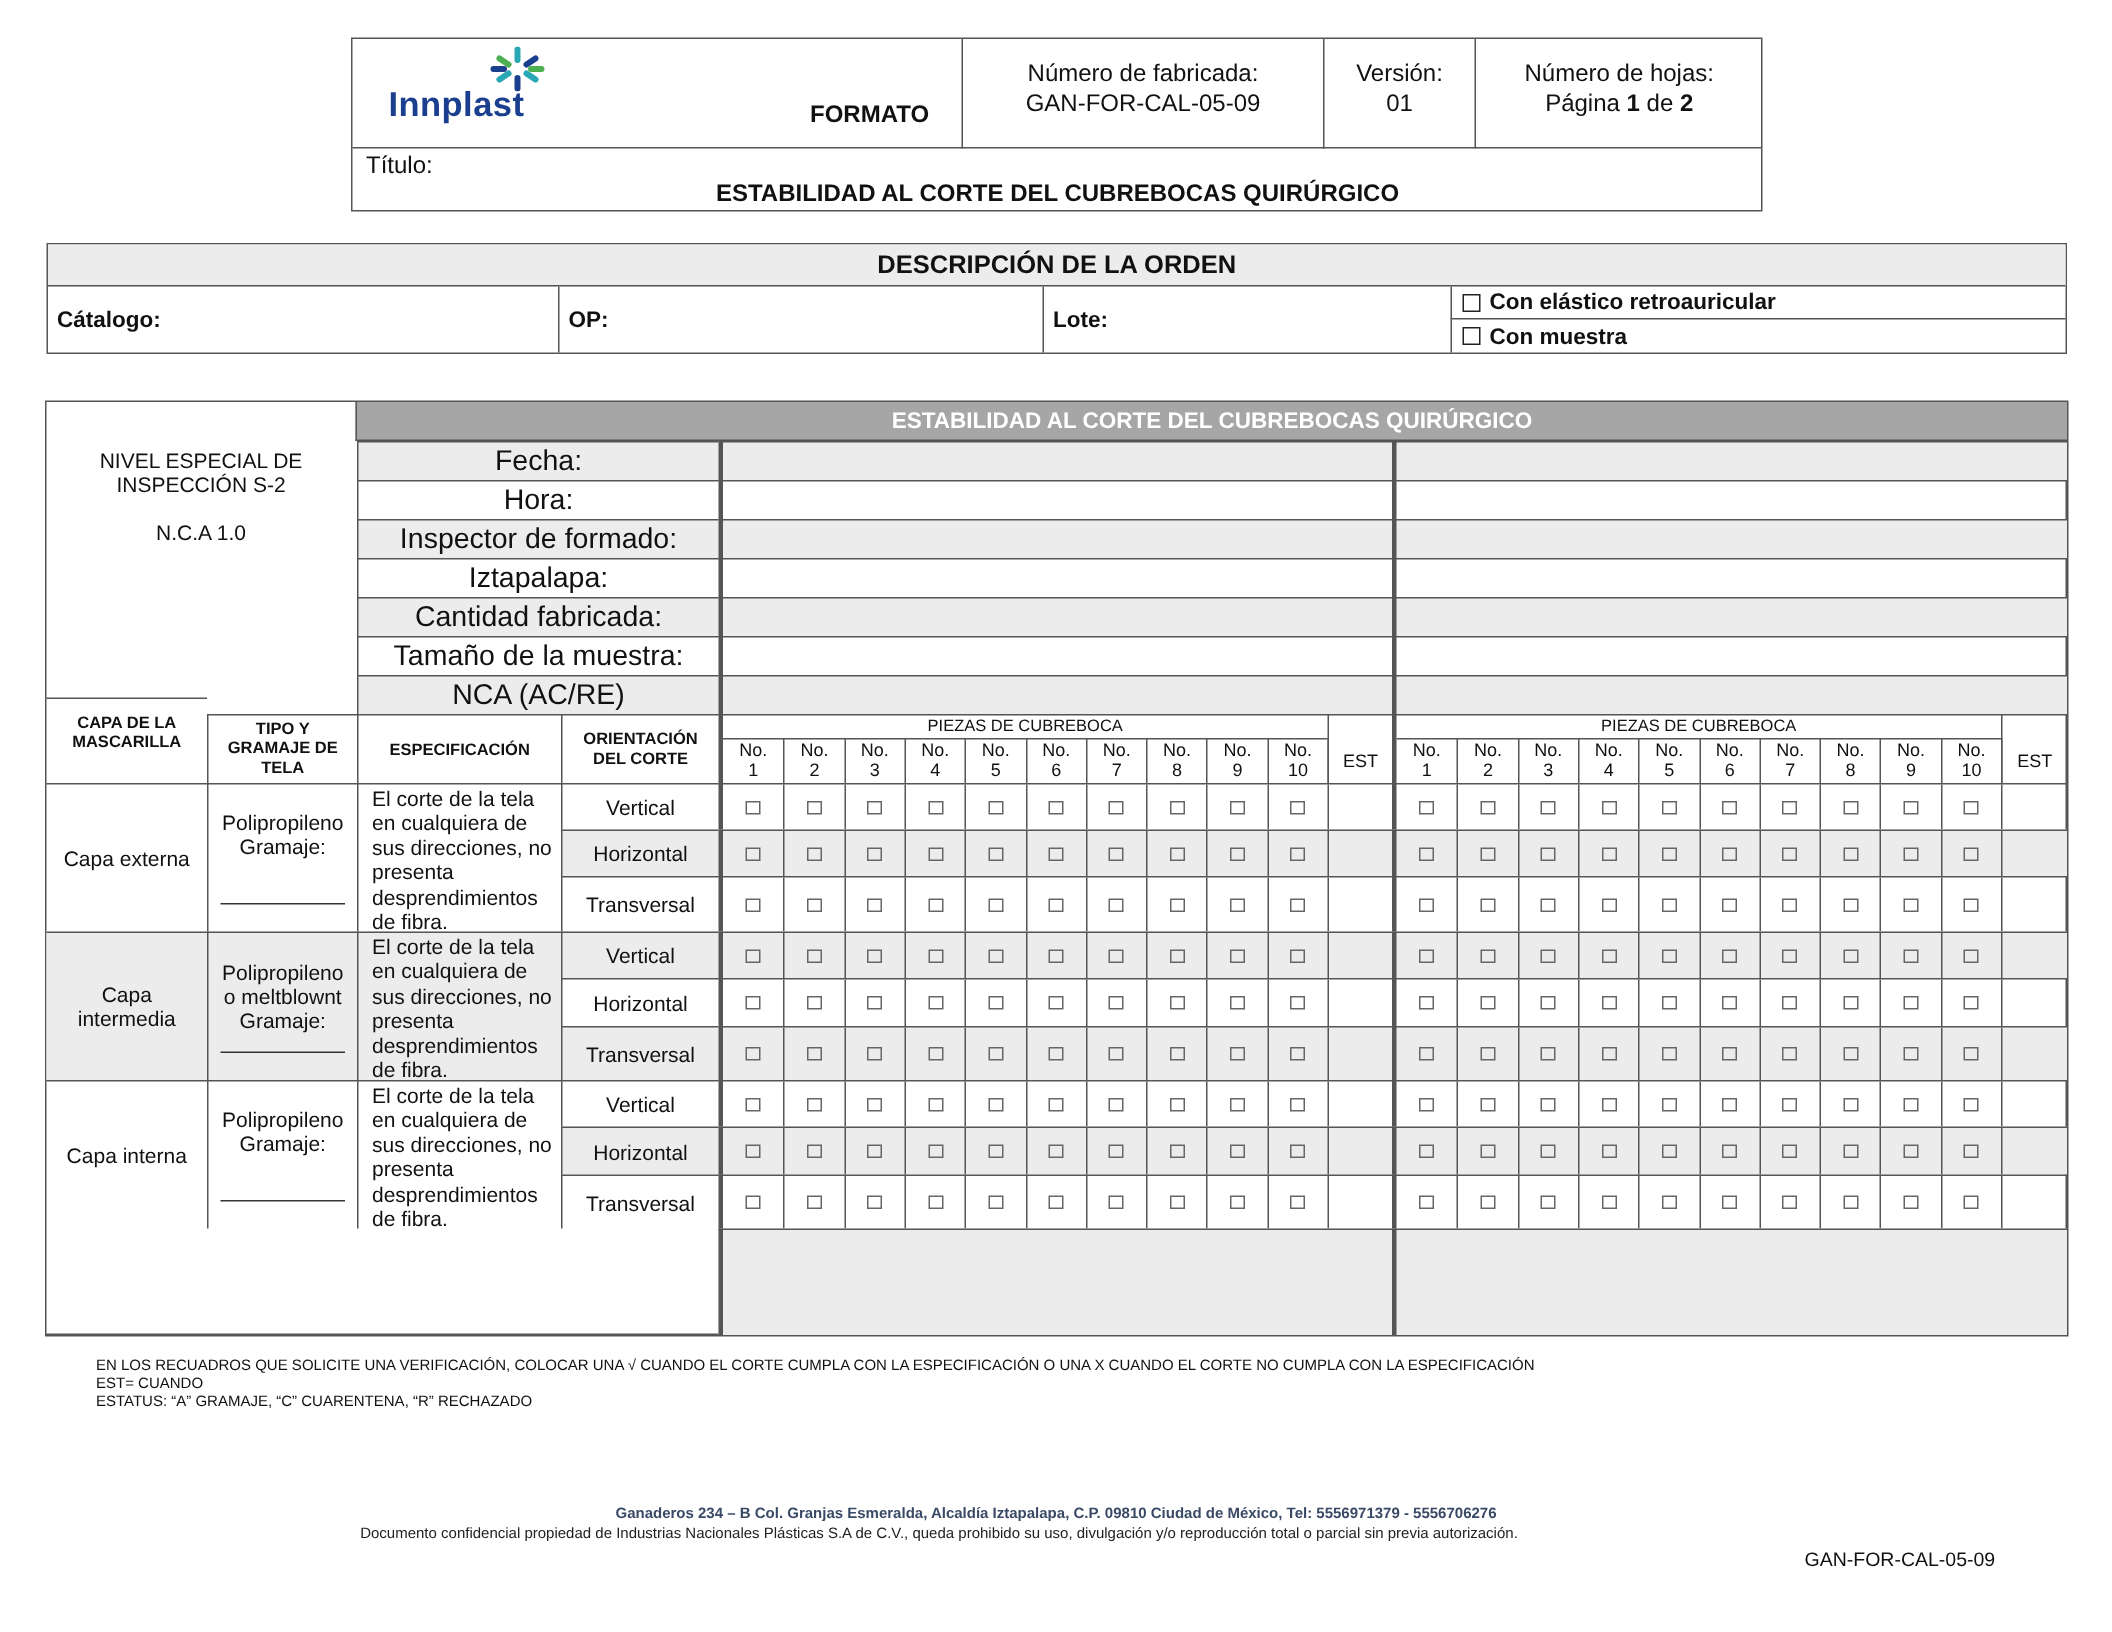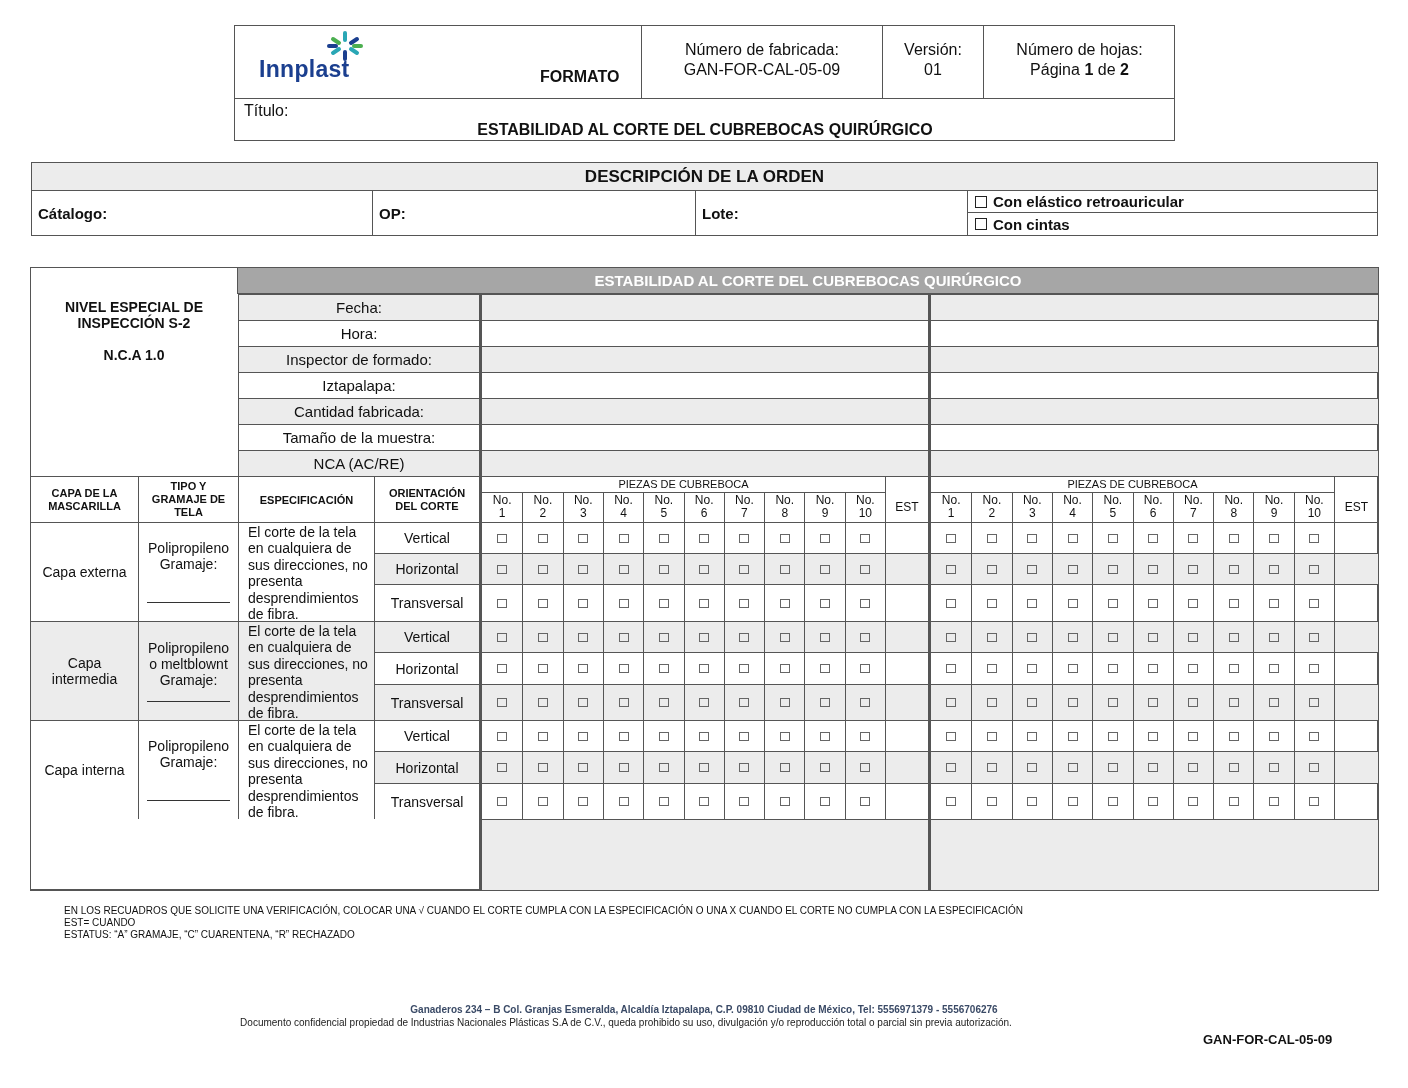--- a/index.html
+++ b/index.html
@@ -3,21 +3,21 @@
 <meta charset="utf-8">
 <style>
   * { box-sizing: border-box; margin: 0; padding: 0; }
   html, body { width: 1408px; height: 1088px; background: #ffffff; overflow: hidden; }
   body { position: relative; font-family: "Liberation Sans", sans-serif; color: #111; }
   .abs { position: absolute; }
   .cell { position: absolute; display: flex; align-items: center; justify-content: center; text-align: center; }
   .grey { background: #ececec; }
   .bl { border-left: 1px solid #555; }
   .bt { border-top: 1px solid #555; }
-  .bold { font-weight: bold; }
+  .bold { font-weight: normal; }
   .chk { display: inline-block; width: 10px; height: 9px; border: 1px solid #666; background: transparent; }
 
   
   #hdr { left: 234px; top: 25px; width: 941px; height: 116px; border: 1px solid #555; }
   #hdr .r1 { position: absolute; left: 0; top: 0; width: 100%; height: 73px; border-bottom: 1px solid #555; }
   #hdr .logo-cell { position: absolute; left: 0; top: 0; width: 406px; height: 73px; }
   #hdr .formato { position: absolute; left: 305px; top: 42px; font-size: 16px; font-weight: bold; }
   #hdr .c2 { position: absolute; left: 406px; top: 0; width: 241px; height: 73px; border-left: 1px solid #555; display:flex; flex-direction:column; align-items:center; justify-content:center; font-size: 16px; line-height: 20px; padding-bottom: 6px; }
   #hdr .c3 { position: absolute; left: 647px; top: 0; width: 101px; height: 73px; border-left: 1px solid #555; display:flex; flex-direction:column; align-items:center; justify-content:center; font-size: 16px; line-height: 20px; padding-bottom: 6px; }
   #hdr .c4 { position: absolute; left: 748px; top: 0; width: 192px; height: 73px; border-left: 1px solid #555; display:flex; flex-direction:column; align-items:center; justify-content:center; font-size: 16px; line-height: 20px; padding-bottom: 6px; }
@@ -28,21 +28,21 @@
   #orden { left: 31px; top: 162px; width: 1347px; height: 74px; border: 1px solid #555; }
   #orden .title { position: absolute; left: 0; top: 0; width: 100%; height: 28px; background: #ececec; border-bottom: 1px solid #555; display:flex; align-items:center; justify-content:center; font-weight: bold; font-size: 17px; }
   #orden .f { position: absolute; top: 28px; height: 44px; display:flex; align-items:center; padding-left: 6px; font-weight: bold; font-size: 15px; }
   #orden .opt { position: absolute; left: 935px; width: 410px; height: 22px; display:flex; align-items:center; padding-left: 7px; font-weight: bold; font-size: 15px; border-left: 1px solid #555; }
   #orden .opt .chk { width: 12px; height: 12px; border: 1px solid #222; margin-right: 6px; }
 
   
   #main { left: 30px; top: 267px; width: 1349px; height: 624px; border: 1px solid #555; border-right: 2px solid #555; border-bottom: 2px solid #555; }
   .bar { position: absolute; left: 206px; top: 0; width: 1141px; height: 26px; background: #a6a6a6; color: #fff; font-weight: bold; font-size: 15px; display:flex; align-items:center; justify-content:center; border-left: 1px solid #555; border-bottom: 1px solid #555; }
   .lefttxt { position: absolute; left: 0; top: 26px; width: 206px; height: 182px; text-align: center; font-size: 14px; }
-  .lab { position: absolute; left: 207px; width: 241px; height: 26px; border-top: 1px solid #555; display:flex; align-items:center; justify-content:center; font-size: 15px; border-left: 1px solid #555; }
+  .lab { position: absolute; left: 207px; width: 241px; height: 26px; border-top: 1px solid #555; display:flex; align-items:center; justify-content:center; font-size: 19px; border-left: 1px solid #555; }
   .dat { position: absolute; height: 26px; border-top: 1px solid #555; }
   .sm { font-size: 11px; line-height: 13px; }
   .piece { position: absolute; display:flex; flex-direction:column; align-items:center; justify-content:center; font-size: 12px; line-height: 13px; border-left: 1px solid #555; }
   .drow { position: absolute; border-top: 1px solid #555; }
   .dc { position: absolute; top: 0; height: 100%; display:flex; align-items:center; justify-content:center; border-left: 1px solid #555; }
   .ftxt { font-size: 10px; line-height: 12px; }
 </style>
 </head>
 <body>
 
@@ -96,21 +96,21 @@
     </div>
   <div class="f bl" style="left:340px;width:323px;">
       <span>OP:</span>
     </div>
   <div class="opt" style="top:28px;border-bottom:1px solid #555;">
     <span class="chk"></span>
       <span>Con elástico retroauricular</span>
   </div>
   <div class="opt" style="top:50px;">
     <span class="chk"></span>
-      <span>Con cintas</span>
+      <span>Con muestra</span>
   </div>
 </div>
 
 <div id="main" class="abs">
   <div class="bar">ESTABILIDAD AL CORTE DEL CUBREBOCAS QUIRÚRGICO</div>
 
   <div class="lefttxt">
     <div class="bold" style="margin-top:5px;line-height:16px;">
       <div>NIVEL ESPECIAL DE</div>
       <div>INSPECCIÓN S-2</div>
@@ -135,21 +135,21 @@
       <div class="dat grey" style="left:448px;top:130px;width:449px;border-left:3px solid #555;"></div>
       <div class="dat grey" style="left:897px;top:130px;width:450px;border-left:3px solid #555;"></div>
       <div class="lab" style="top:156px;">Tamaño de la muestra:</div>
       <div class="dat" style="left:448px;top:156px;width:449px;border-left:3px solid #555;"></div>
       <div class="dat" style="left:897px;top:156px;width:450px;border-left:3px solid #555;"></div>
       <div class="lab grey" style="top:182px;">NCA (AC/RE)</div>
       <div class="dat grey" style="left:448px;top:182px;width:449px;border-left:3px solid #555;"></div>
       <div class="dat grey" style="left:897px;top:182px;width:450px;border-left:3px solid #555;"></div>
     </div>
 
-  <div class="cell bt" style="left:0;top:208px;width:107px;height:46px;font-size:11px;font-weight:bold;line-height:13px;padding:0 6px;">CAPA DE LA MASCARILLA</div>
+  <div class="cell bt" style="left:0;top:197px;width:107px;height:46px;font-size:11px;font-weight:bold;line-height:13px;padding:0 6px;">CAPA DE LA MASCARILLA</div>
   <div class="cell bt bl" style="left:107px;top:208px;width:100px;height:46px;font-size:11px;font-weight:bold;line-height:13px;padding:0 10px;">TIPO Y GRAMAJE DE TELA</div>
   <div class="cell bt bl" style="left:207px;top:208px;width:136px;height:46px;font-size:11px;font-weight:bold;">ESPECIFICACIÓN</div>
   <div class="cell bt bl" style="left:343px;top:208px;width:105px;height:46px;font-size:11px;font-weight:bold;line-height:13px;padding:0 8px;">ORIENTACIÓN DEL CORTE</div>
 
   <div id="pieceHeaders">
       <div class="cell bt" style="left:448px;top:208px;width:449px;height:46px;border-left:3px solid #555;"></div>
       <div class="cell sm" style="left:451px;top:209px;width:403px;height:15px;">PIEZAS DE CUBREBOCA</div>
       <div class="abs" style="left:854px;top:208px;width:1px;height:46px;background:#555;"></div>
       <div class="abs" style="left:451px;top:224px;width:403px;height:1px;background:#555;"></div>
       <div class="piece" style="left:451px;top:224px;width:40.3px;height:30px;border-left:none;">

